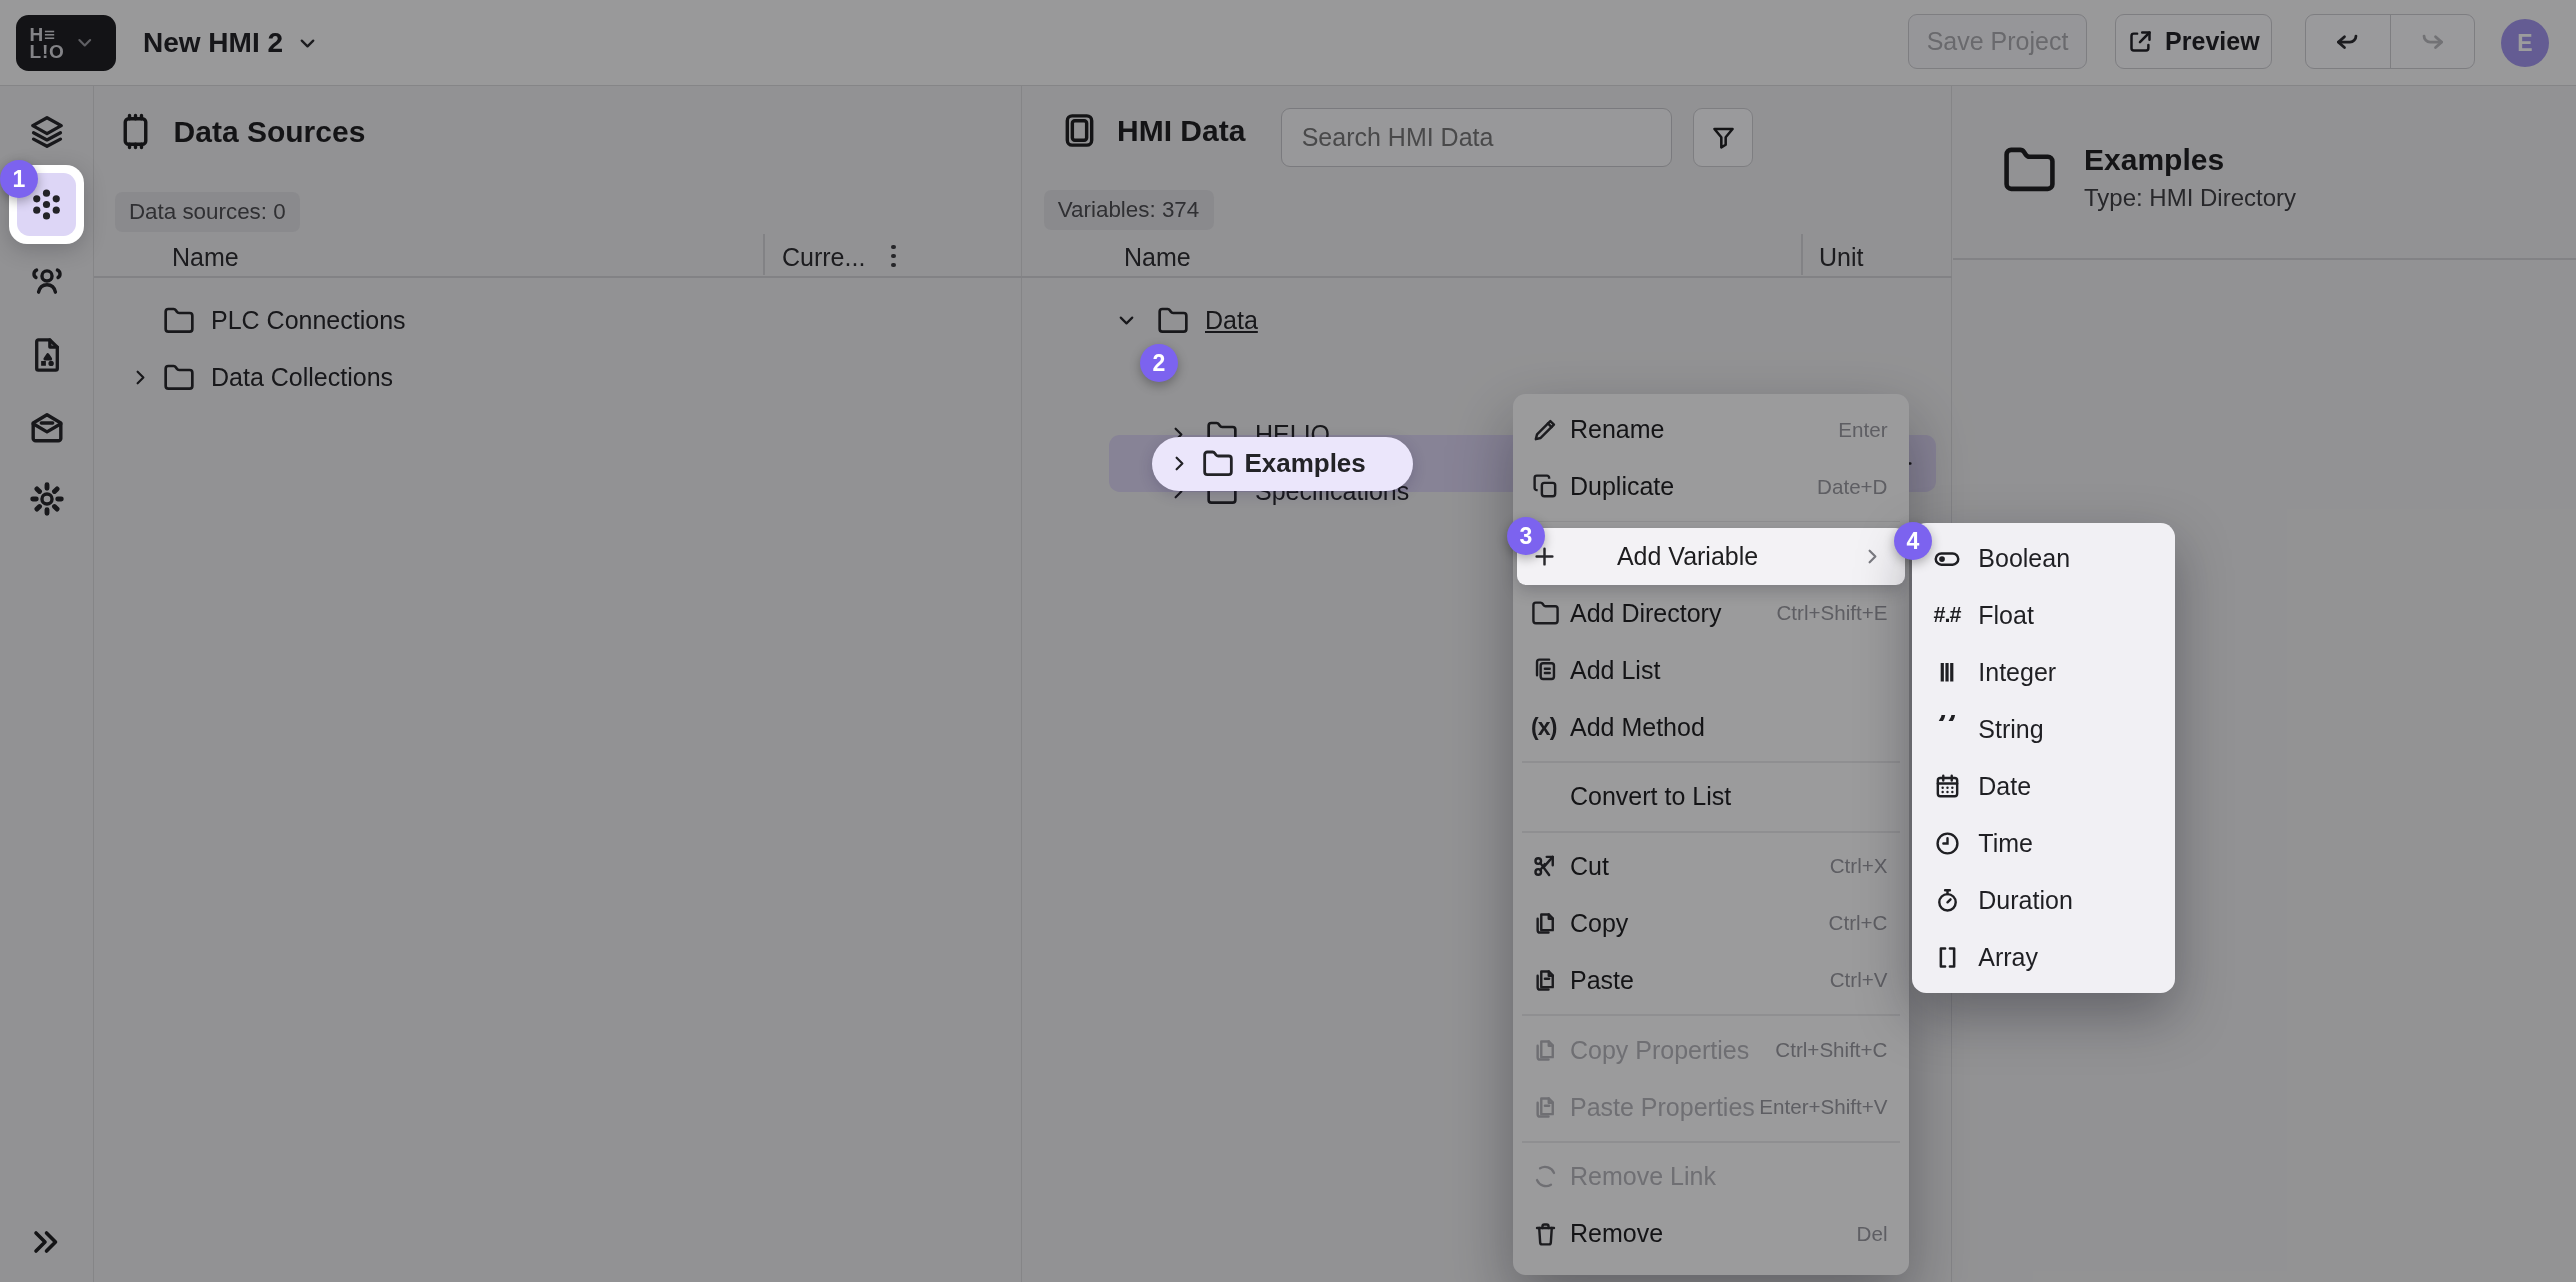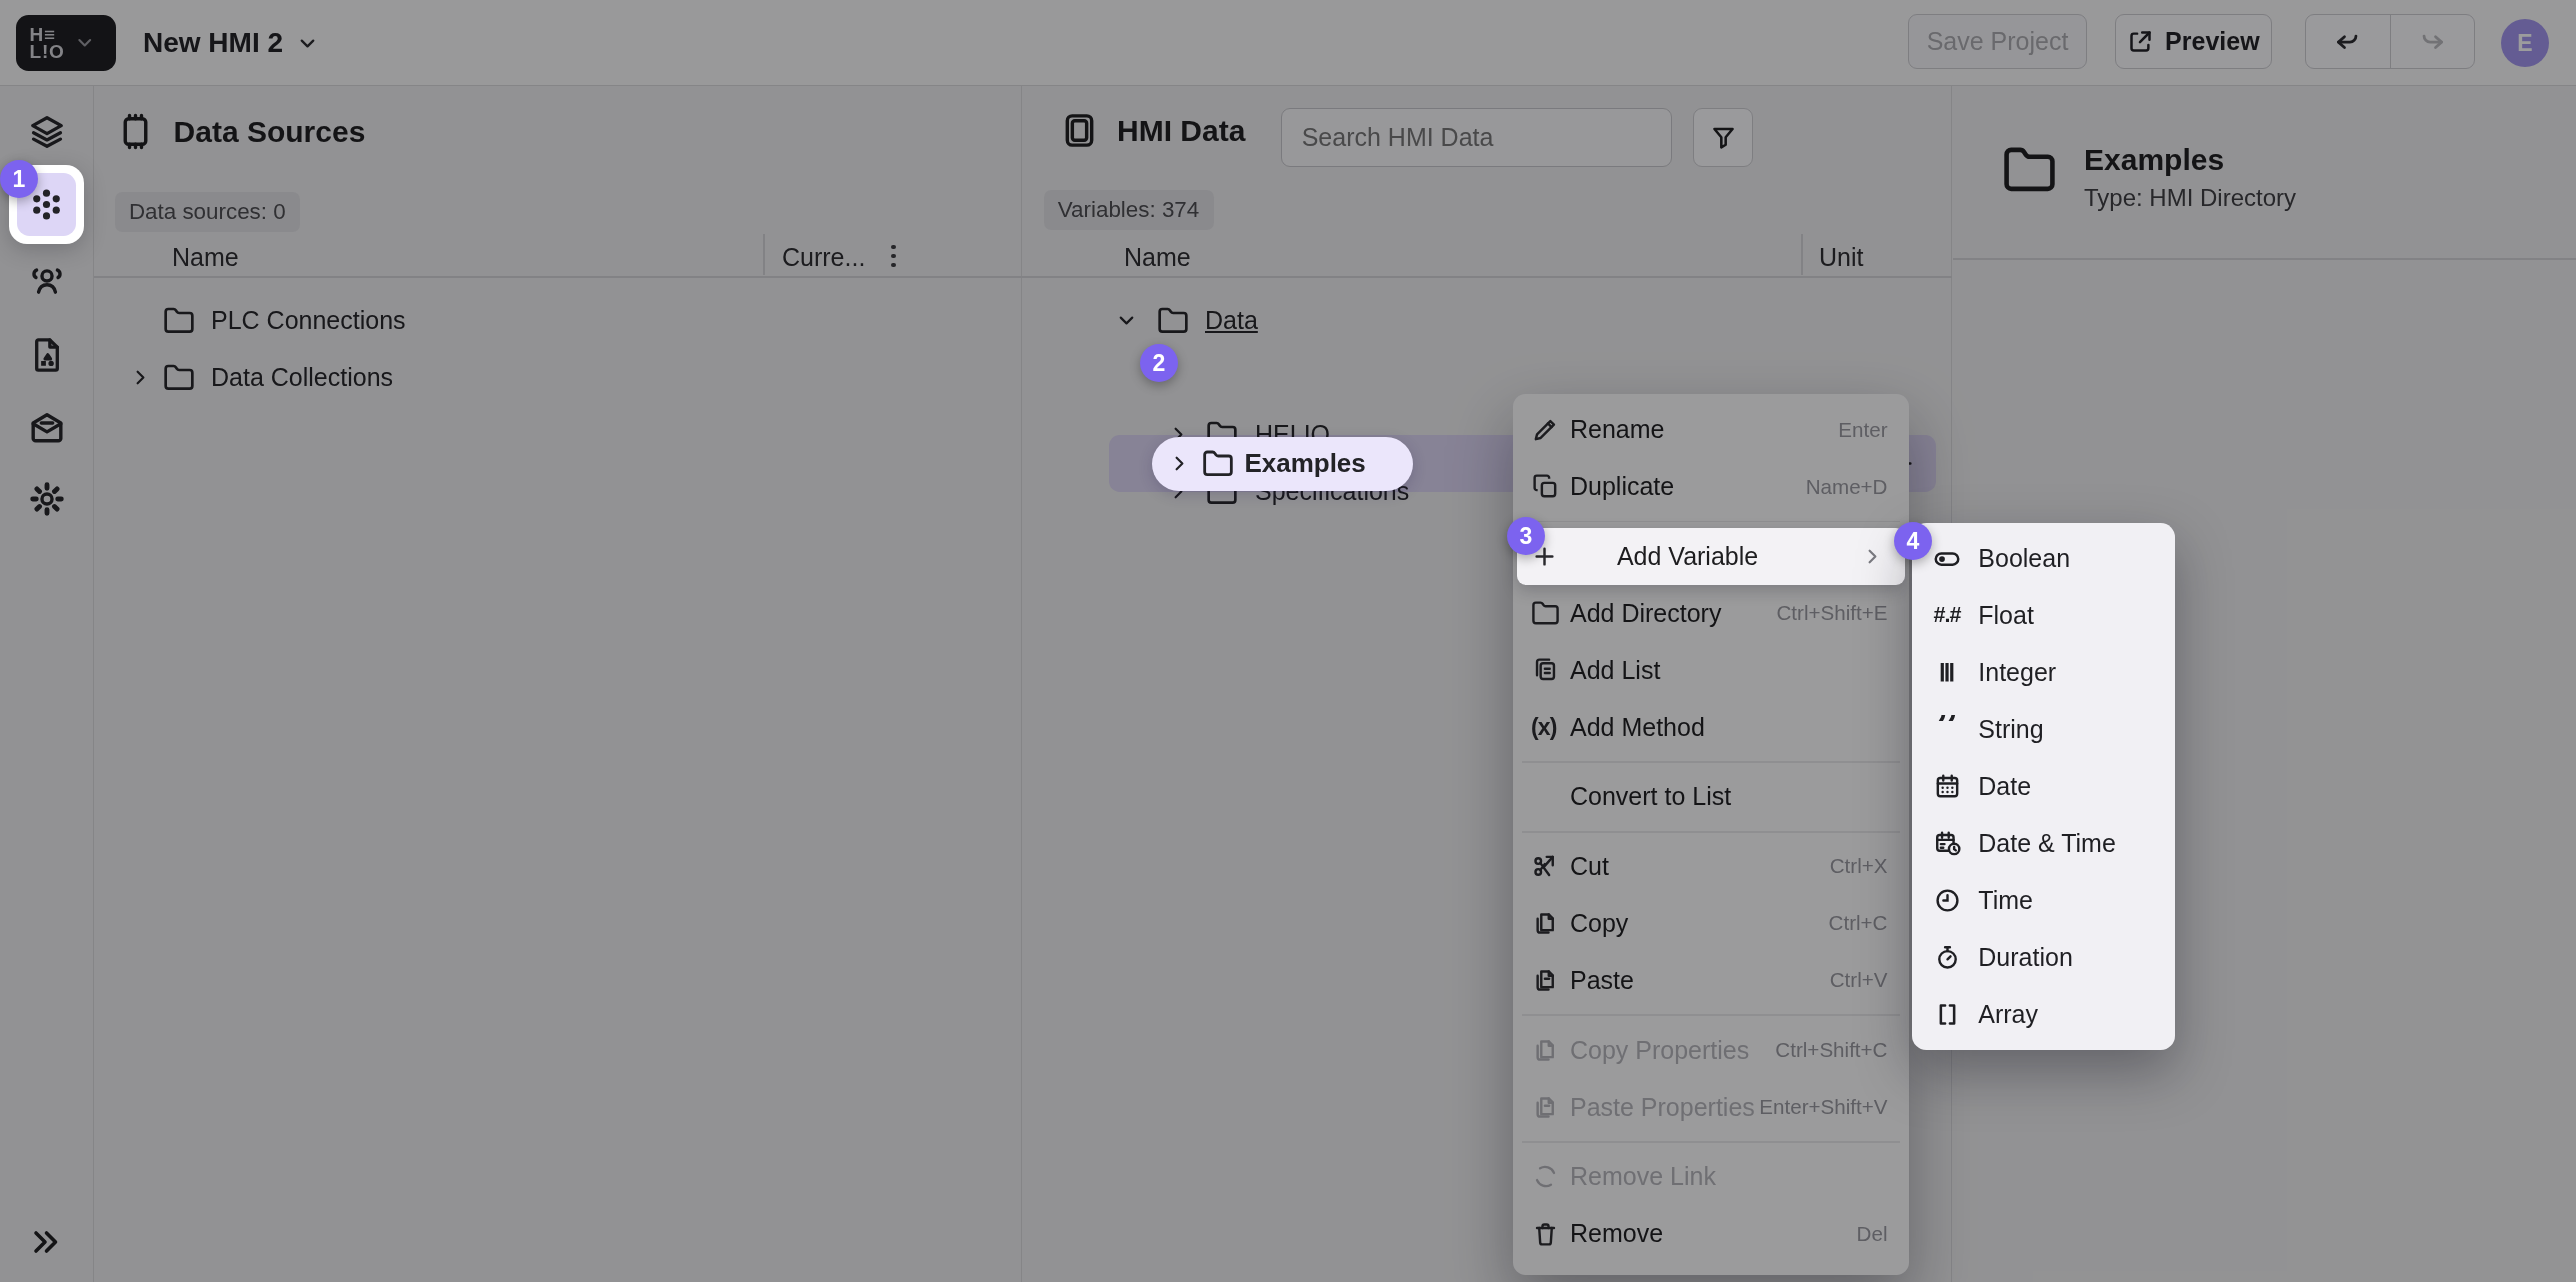--- a/index.html
+++ b/index.html
@@ -378,21 +378,21 @@
       <span class="ctx-short">Enter</span>
     </div>
     <div class="ctx-item">
       <span class="ctx-ico">
         <svg width="29" height="29" viewBox="0 0 24 24" fill="none" stroke="currentColor" stroke-width="2" stroke-linejoin="round">
             <rect x="9" y="9" width="11" height="11" rx="2"></rect>
             <path d="M5.5 15H4.8A1.8 1.8 0 0 1 3 13.2V4.8A1.8 1.8 0 0 1 4.8 3h8.4A1.8 1.8 0 0 1 15 4.8v.7"></path>
           </svg>
       </span>
       <span class="ctx-label">Duplicate</span>
-      <span class="ctx-short">Name+D</span>
+      <span class="ctx-short">Date+D</span>
     </div>
     <div class="ctx-sep"></div>
     <div class="ctx-item spot">
       <span class="ctx-ico">
         <svg width="27" height="27" viewBox="0 0 24 24" fill="none" stroke="currentColor" stroke-width="2.2" stroke-linecap="round">
             <path d="M12 5v14M5 12h14"></path>
           </svg>
       </span>
       <span class="ctx-label">Add Variable</span>
       <span>
@@ -559,32 +559,20 @@
               <circle cx="12" cy="16.5" r="1"></circle>
               <circle cx="16" cy="16.5" r="1"></circle>
             </g>
           </svg>
       </span>
       <span>Date</span>
     </div>
     <div class="sub-item">
       <span class="sub-ico">
         <svg width="29" height="29" viewBox="0 0 24 24" fill="none" stroke="currentColor" stroke-width="2" stroke-linecap="round">
-            <rect x="3.5" y="5" width="13.5" height="13" rx="2"></rect>
-            <path d="M3.5 9h13.5M7.5 3v4M13 3v4"></path>
-            <path d="M6.5 12.5h3M6.5 15.5h2"></path>
-            <circle cx="17.5" cy="16.5" r="4.3" fill="#f1f0f4"></circle>
-            <path d="M17.5 14.9v1.8l1.4 1"></path>
-          </svg>
-      </span>
-      <span>Date &amp; Time</span>
-    </div>
-    <div class="sub-item">
-      <span class="sub-ico">
-        <svg width="29" height="29" viewBox="0 0 24 24" fill="none" stroke="currentColor" stroke-width="2" stroke-linecap="round">
             <circle cx="12" cy="12" r="8.2"></circle>
             <path d="M12 7.7V12H8.6"></path>
           </svg>
       </span>
       <span>Time</span>
     </div>
     <div class="sub-item">
       <span class="sub-ico">
         <svg width="29" height="29" viewBox="0 0 24 24" fill="none" stroke="currentColor" stroke-width="2" stroke-linecap="round">
             <circle cx="12" cy="13.5" r="6.8"></circle>

